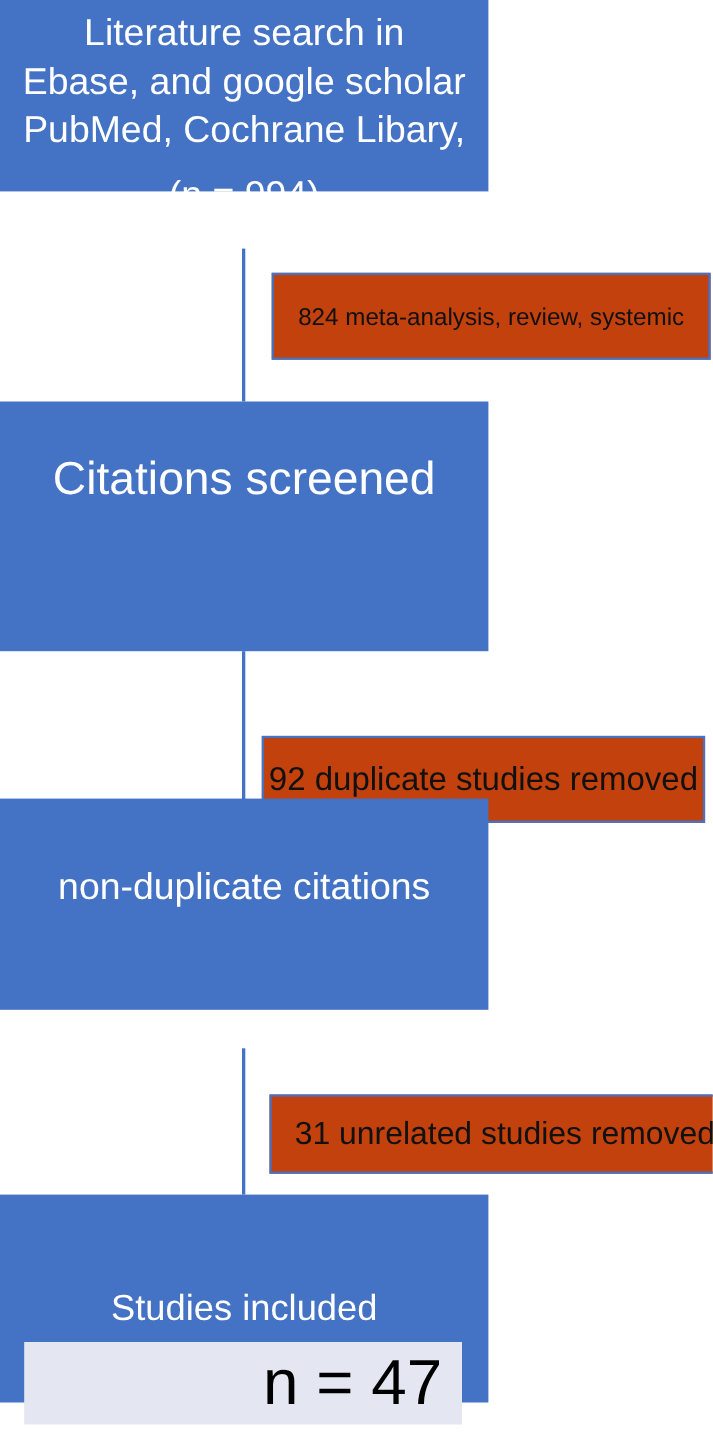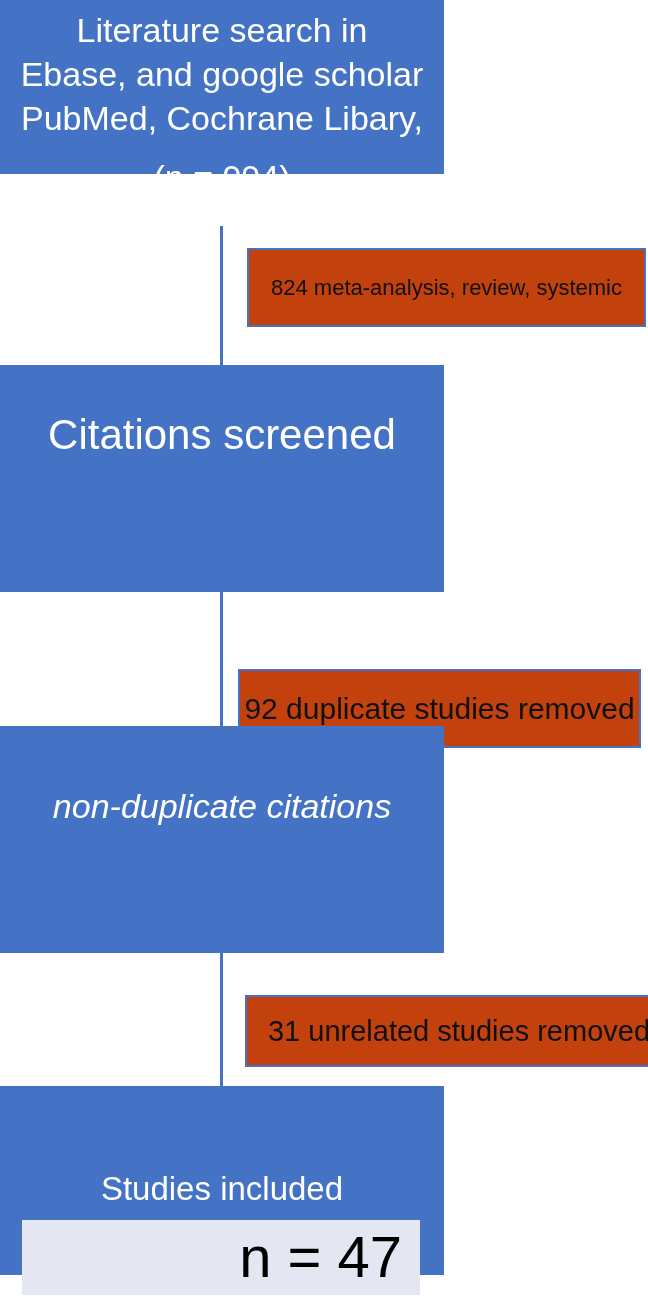--- a/index.html
+++ b/index.html
@@ -19,21 +19,21 @@
     position: absolute;
     left: 0;
     width: 444px;
     background: #4472C4;
     color: #ffffff;
     text-align: center;
     box-sizing: border-box;
   }
   .box1 { top: 0; height: 174px; padding-top: 8px; font-size: 34px; line-height: 44px; }
   .box2 { top: 365px; height: 227px; padding-top: 48px; font-size: 42px; line-height: 44px; }
-  .box3 { top: 726px; height: 227px; padding-top: 58px; font-size: 34px; line-height: 44px; font-style: italic; }
+  .box3 { top: 726px; height: 192px; padding-top: 58px; font-size: 34px; line-height: 44px; }
   .box4 { top: 1086px; height: 189px; font-size: 33px; }
   .count { margin-top: 15px; }
   .box4 .heading { margin-top: 84px; }
   .resultbox {
     position: absolute;
     left: 22px;
     top: 134px;
     width: 398px;
     height: 75px;
     background: #E4E7F1;

